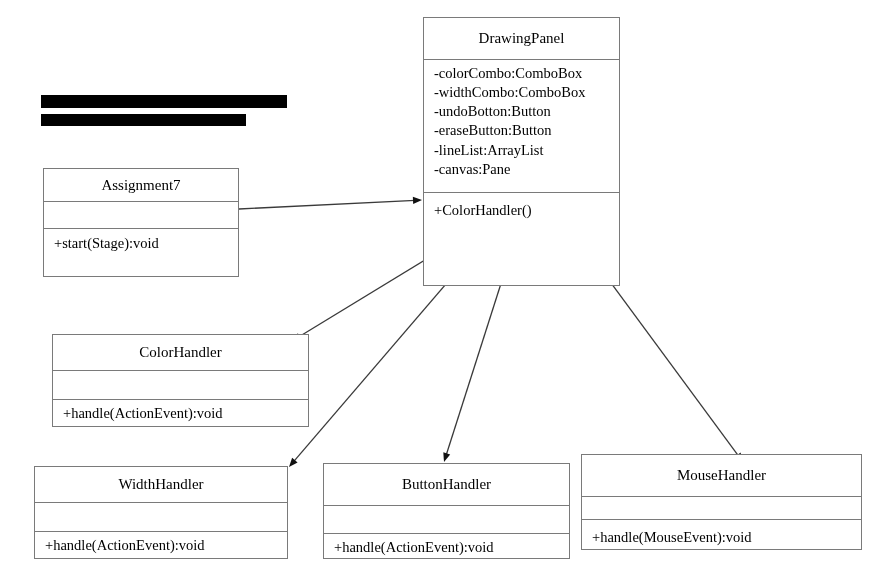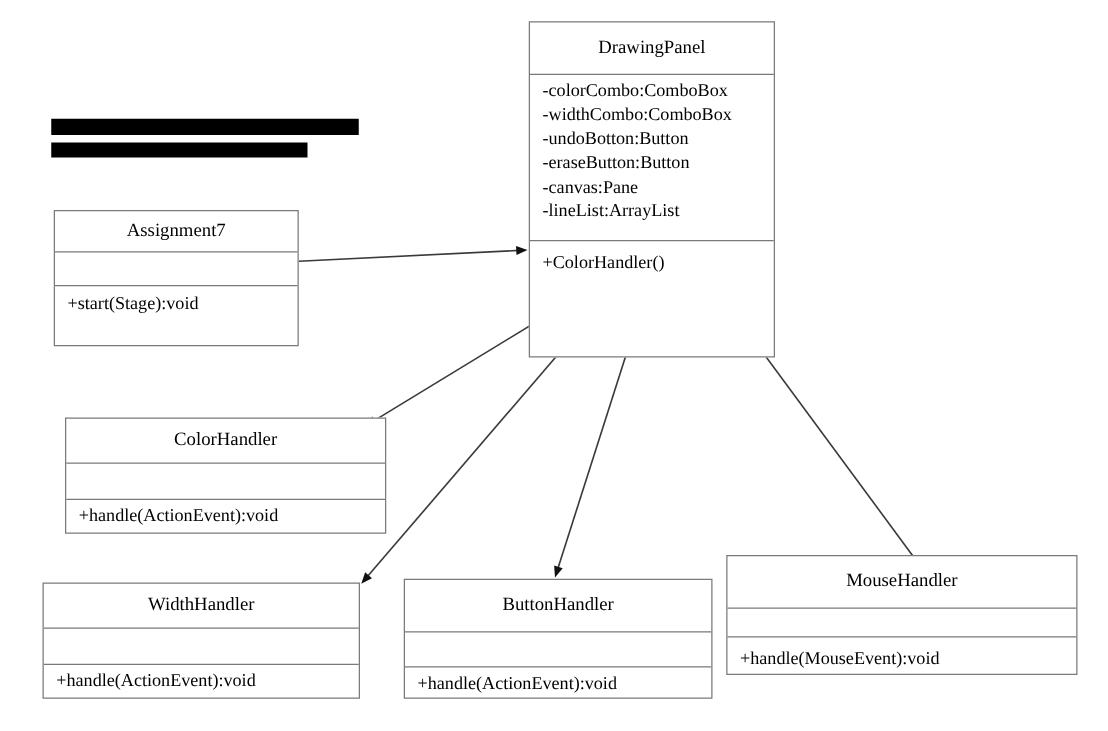--- a/index.html
+++ b/index.html
@@ -102,22 +102,22 @@
   </div>
 
 <div id="class-layer">
     <div class="uml-class" style="left: 423px; top: 17px; width: 197px; height: 269px; border-color: rgb(122, 122, 122);">
       <div class="uml-section uml-name" style="height: 42px; border-bottom-color: rgb(122, 122, 122);">DrawingPanel</div>
       <div class="uml-section uml-attrs" style="height: 133px; border-bottom-color: rgb(122, 122, 122); font-family: Liberation Serif, serif;">
         <div>-colorCombo:ComboBox</div>
         <div>-widthCombo:ComboBox</div>
         <div>-undoBotton:Button</div>
         <div>-eraseButton:Button</div>
+        <div>-lineList:ArrayList</div>
         <div>-canvas:Pane</div>
-        <div>-lineList:ArrayList</div>
       </div>
       <div class="uml-section uml-ops" style="padding-top: 8px;">
         <div>+ColorHandler()</div>
       </div>
     </div>
     <div class="uml-class" style="left: 43px; top: 168px; width: 196px; height: 109px; border-color: rgb(122, 122, 122);">
       <div class="uml-section uml-name" style="height: 33px; border-bottom-color: rgb(122, 122, 122);">Assignment7</div>
       <div class="uml-section uml-attrs empty" style="height: 27px; border-bottom-color: rgb(122, 122, 122);"></div>
       <div class="uml-section uml-ops" style="padding-top: 5px;">
         <div>+start(Stage):void</div>
@@ -137,20 +137,20 @@
         <div>+handle(ActionEvent):void</div>
       </div>
     </div>
     <div class="uml-class" style="left: 323px; top: 463px; width: 247px; height: 96px; border-color: rgb(122, 122, 122);">
       <div class="uml-section uml-name" style="height: 42px; border-bottom-color: rgb(122, 122, 122);">ButtonHandler</div>
       <div class="uml-section uml-attrs empty" style="height: 28px; border-bottom-color: rgb(122, 122, 122);"></div>
       <div class="uml-section uml-ops" style="padding-top: 4px;">
         <div>+handle(ActionEvent):void</div>
       </div>
     </div>
-    <div class="uml-class" style="left: 581px; top: 444px; width: 281px; height: 96px; border-color: rgb(122, 122, 122);">
+    <div class="uml-class" style="left: 581px; top: 454px; width: 281px; height: 96px; border-color: rgb(122, 122, 122);">
       <div class="uml-section uml-name" style="height: 42px; border-bottom-color: rgb(122, 122, 122);">MouseHandler</div>
       <div class="uml-section uml-attrs empty" style="height: 23px; border-bottom-color: rgb(122, 122, 122);"></div>
       <div class="uml-section uml-ops" style="padding-top: 8px;">
         <div>+handle(MouseEvent):void</div>
       </div>
     </div>
   </div>
 
 </body></html>

